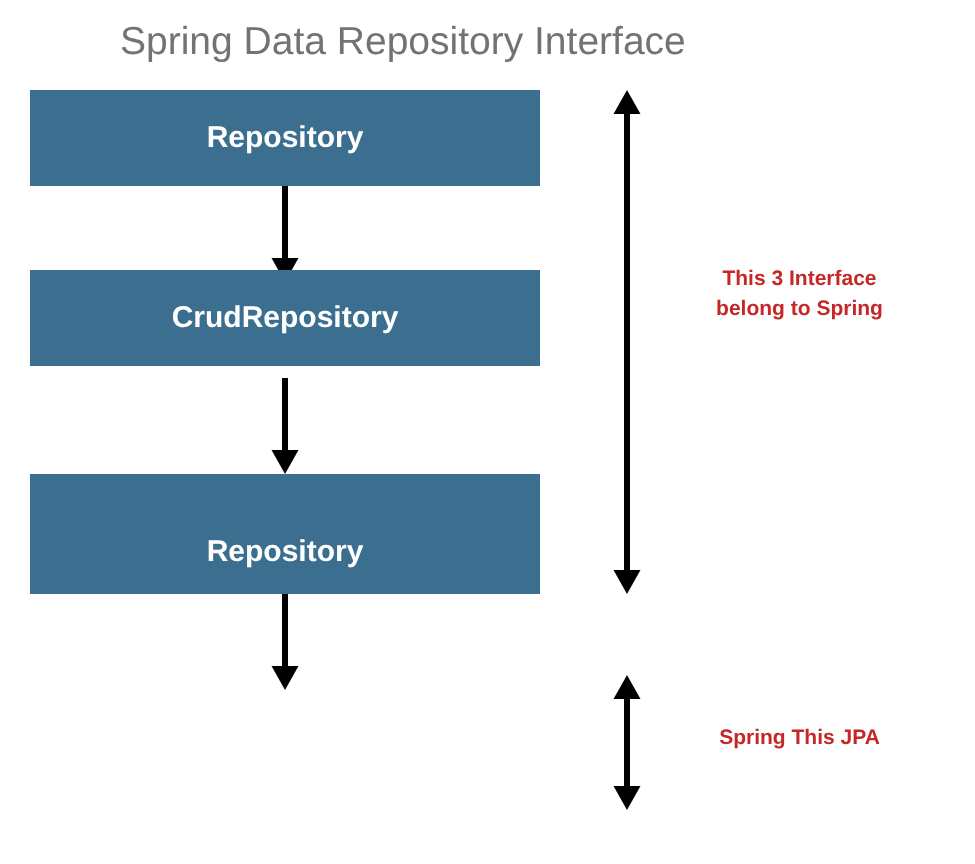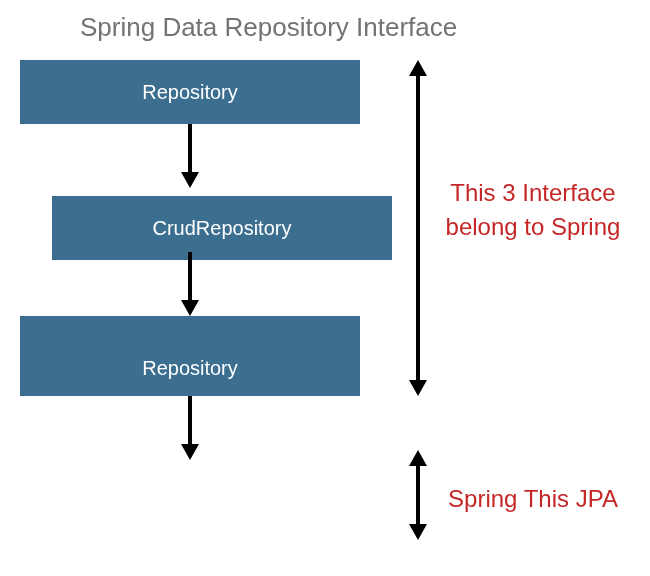--- a/index.html
+++ b/index.html
@@ -1,18 +1,19 @@
 <!DOCTYPE html>
 <html><head>
   <meta charset="utf-8">
   <style>
     * {
       margin: 0;
       padding: 0;
       box-sizing: border-box;
+      font-weight: bold;
     }
     body {
       width: 650px;
       height: 576px;
       background: #ffffff;
       font-family: 'Segoe UI', Arial, Helvetica, sans-serif;
       position: relative;
     }
     .title {
       position: absolute;
@@ -38,21 +39,21 @@
       font-size: 20px;
       font-weight: 400;
       display: flex;
       align-items: center;
       justify-content: center;
       text-align: center;
       padding: 0 10px;
       line-height: 1.25;
     }
     .box1 { top: 0;    height: 64px; }
-    .box2 { top: 136px; height: 64px; margin-left: 32px; }
+    .box2 { top: 120px; height: 64px; }
     .box3 { top: 256px; height: 80px; }
     .box4 { top: 400px; height: 64px; }
 
     
     .down-arrow {
       position: absolute;
       left: 170px;
       width: 0;
     }
     .down-arrow .shaft {
@@ -116,21 +117,21 @@
     .span1 .head-down { top: 320px; }
 
     .span2 { left: 398px; top: 390px; }
     .span2 .head-up   { top: 0px; }
     .span2 .shaft     { top: 14px; height: 62px; }
     .span2 .head-down { top: 74px; }
 
     .annotation {
       position: absolute;
       color: #c52727;
-      font-size: 24px;
+      font-size: 14px;
       font-weight: 400;
       text-align: center;
       line-height: 1.4;
     }
     .ann1 { left: 418px; top: 116px; width: 190px; }
     .ann2 { left: 418px; top: 422px; width: 190px; }
   </style>
 </head>
 <body>
 

